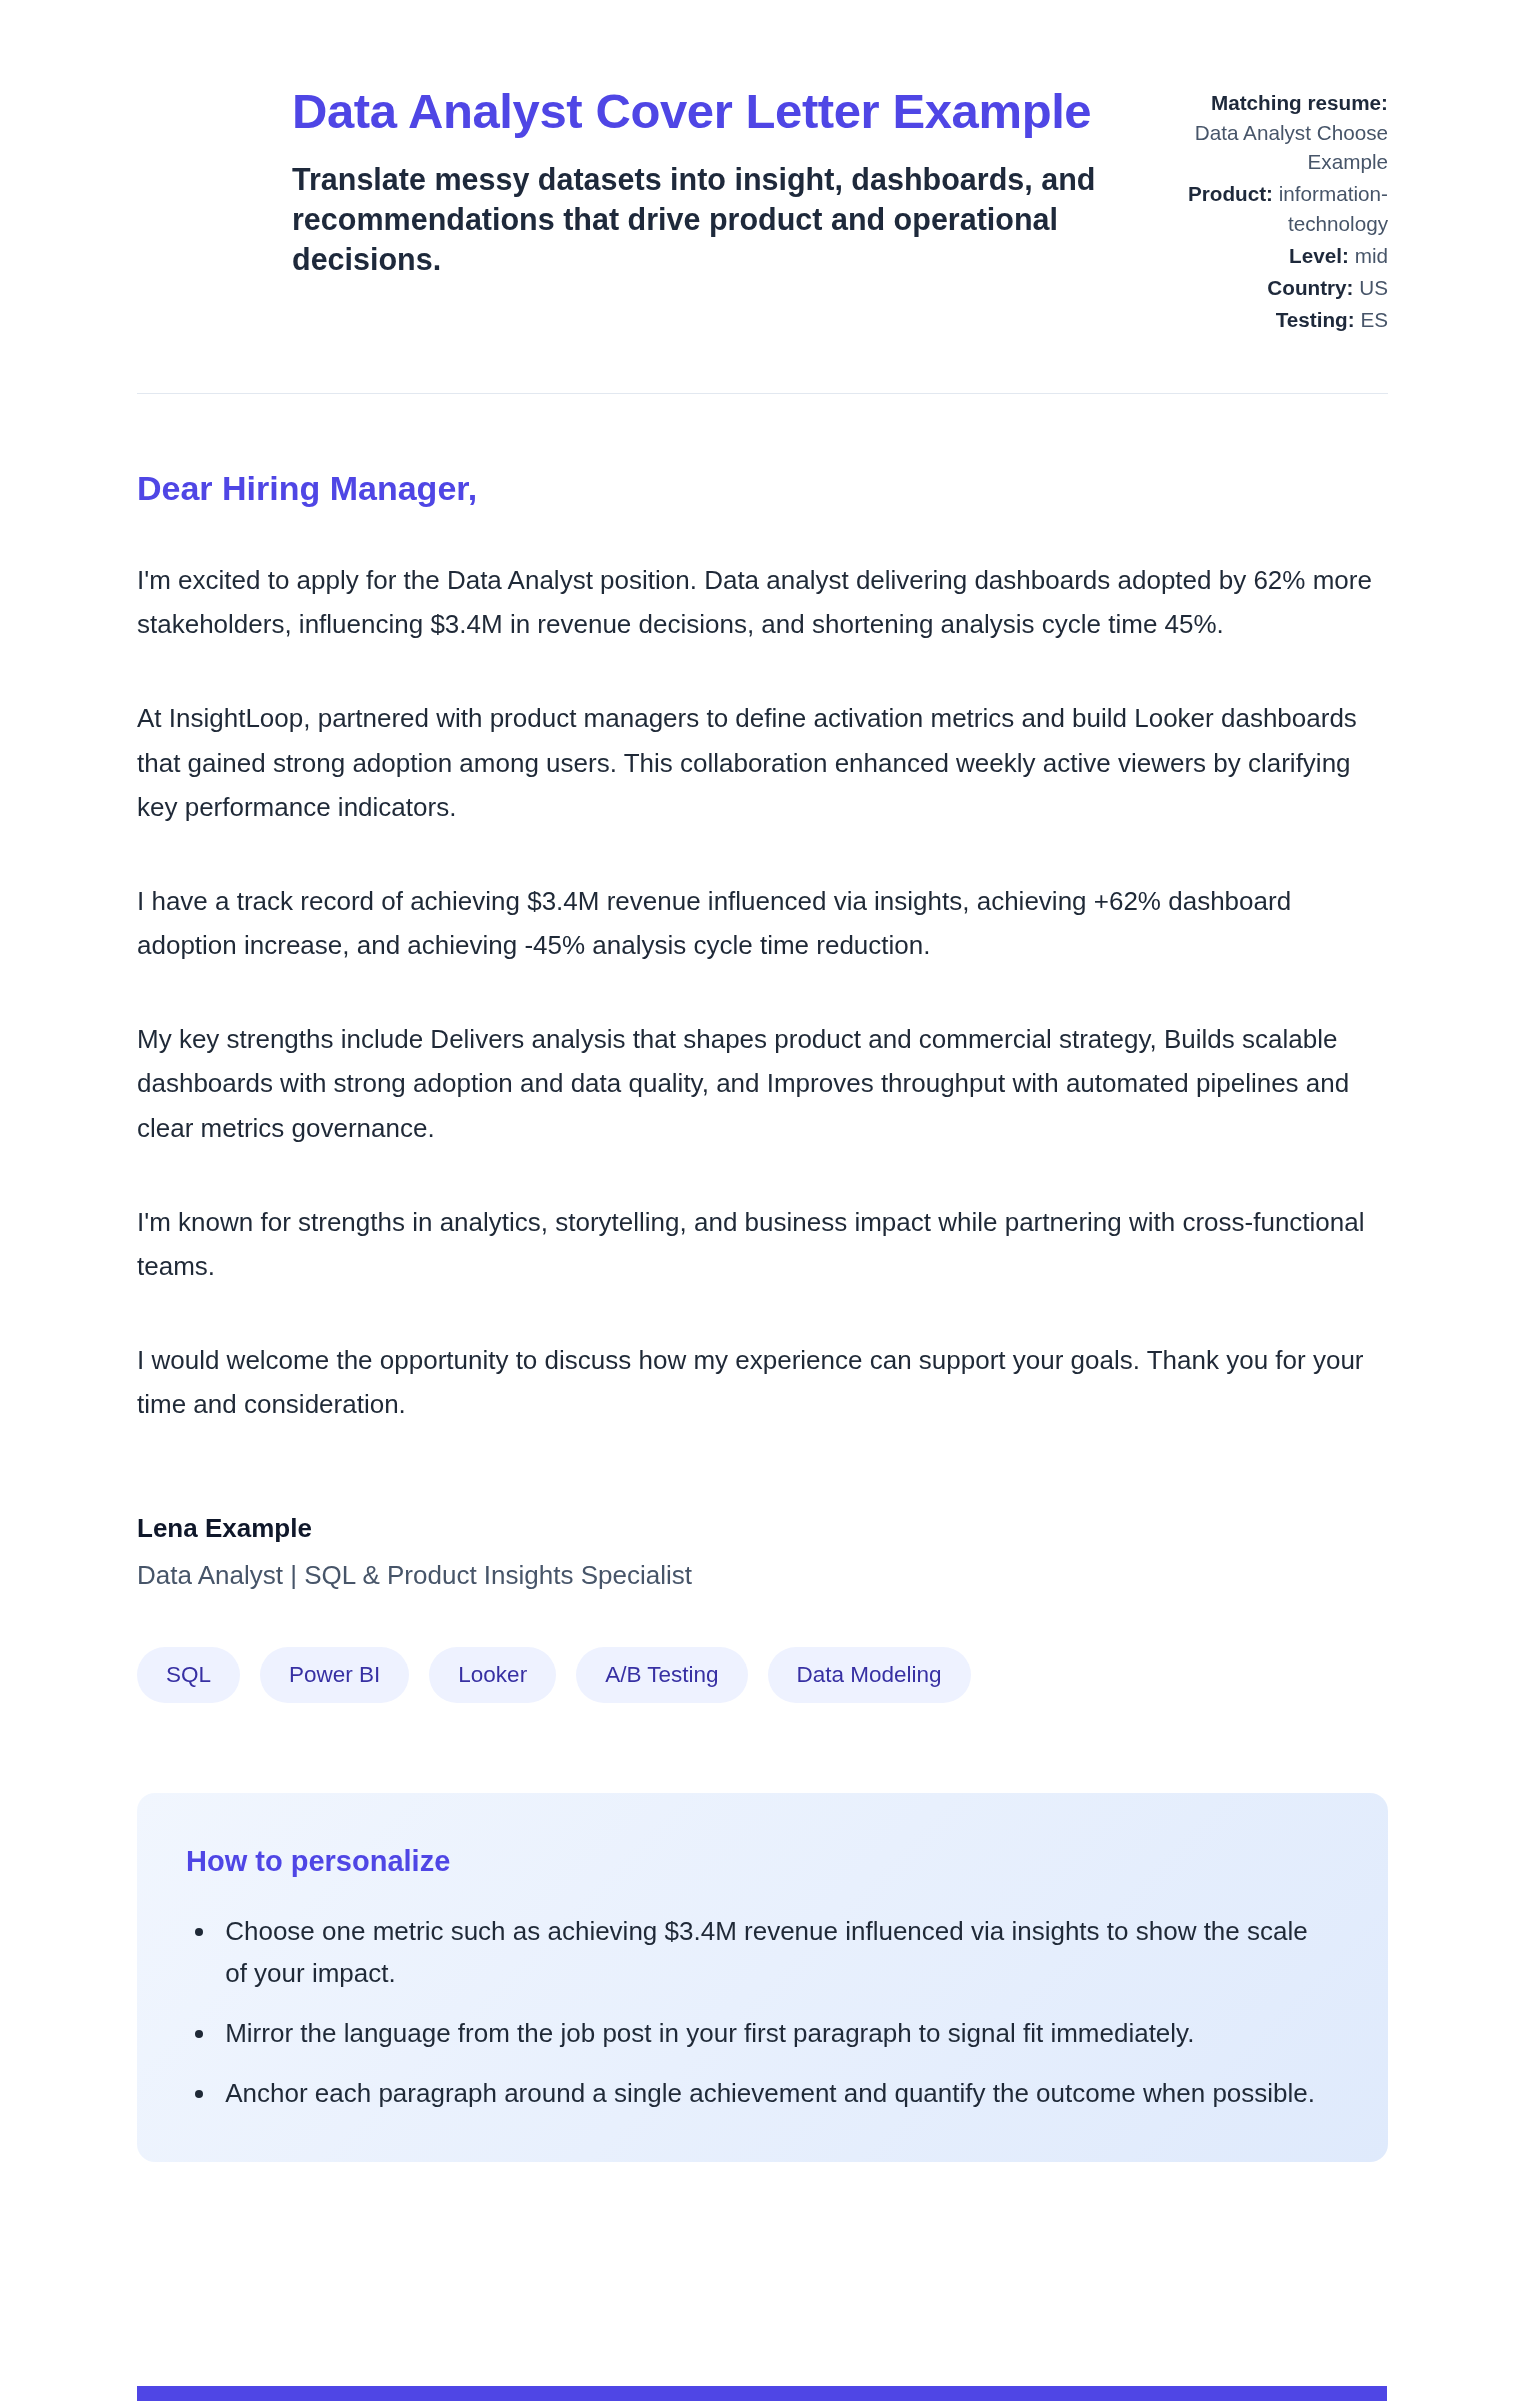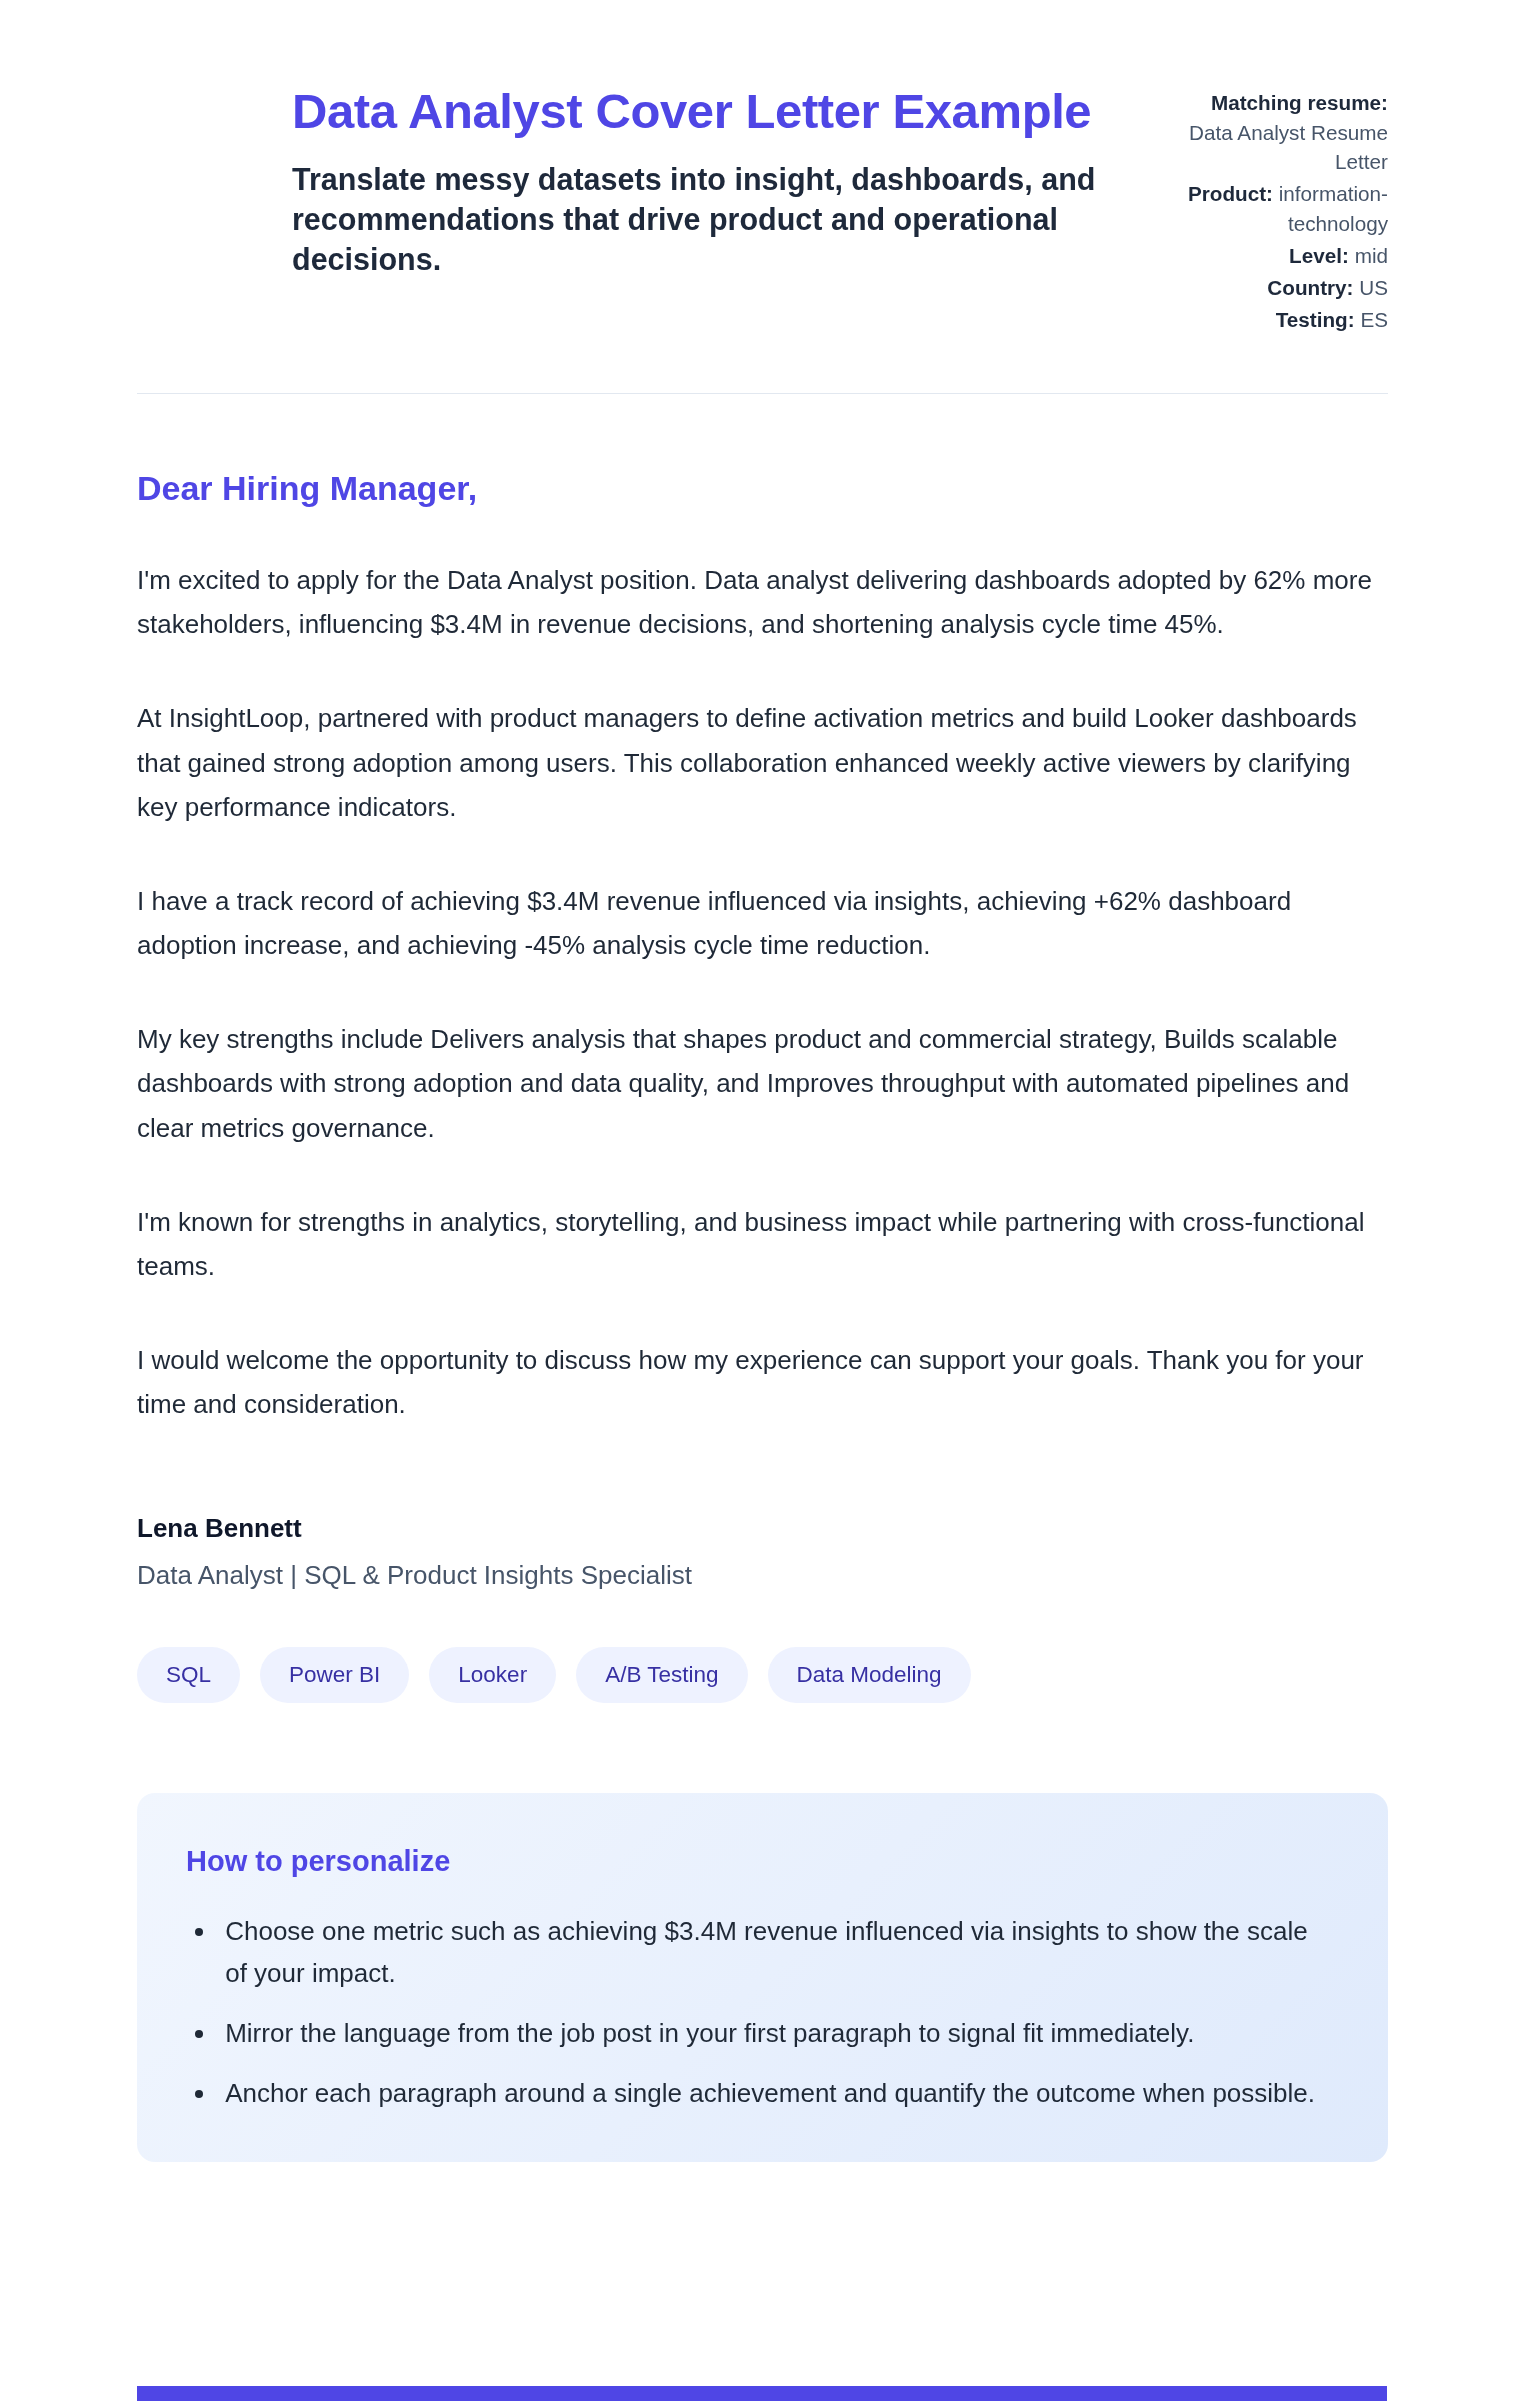--- a/index.html
+++ b/index.html
@@ -132,21 +132,21 @@
 
   <header class="header">
     <div class="header-left">
       <h1 class="title">Data Analyst Cover Letter Example</h1>
       <p class="subtitle">Translate messy datasets into insight, dashboards, and recommendations that drive product and operational decisions.</p>
     </div>
     <aside class="meta">
 
         <div class="meta-row">
           <span class="meta-label">Matching resume:</span>
-          <span class="meta-value">Data Analyst Resume Letter</span>
+          <span class="meta-value">Data Analyst Choose Example</span>
         </div>
 
         <div class="meta-row">
           <span class="meta-label">Product:</span>
           <span class="meta-value">information-technology</span>
         </div>
 
         <div class="meta-row">
           <span class="meta-label">Level:</span>
           <span class="meta-value">mid</span>
@@ -175,21 +175,21 @@
         <p class="para">At InsightLoop, partnered with product managers to define activation metrics and build Looker dashboards that gained strong adoption among users. This collaboration enhanced weekly active viewers by clarifying key performance indicators.</p>
 
         <p class="para">I have a track record of achieving $3.4M revenue influenced via insights, achieving +62% dashboard adoption increase, and achieving -45% analysis cycle time reduction.</p>
 
         <p class="para">My key strengths include Delivers analysis that shapes product and commercial strategy, Builds scalable dashboards with strong adoption and data quality, and Improves throughput with automated pipelines and clear metrics governance.</p>
 
         <p class="para">I'm known for strengths in analytics, storytelling, and business impact while partnering with cross-functional teams.</p>
 
         <p class="para">I would welcome the opportunity to discuss how my experience can support your goals. Thank you for your time and consideration.</p>
       </div>
-    <p class="sig-name">Lena Bennett</p>
+    <p class="sig-name">Lena Example</p>
     <p class="sig-role">Data Analyst | SQL &amp; Product Insights Specialist</p>
   </section>
 
   <div class="tags">
 
       <span class="tag">SQL</span>
 
       <span class="tag">Power BI</span>
 
       <span class="tag">Looker</span>

